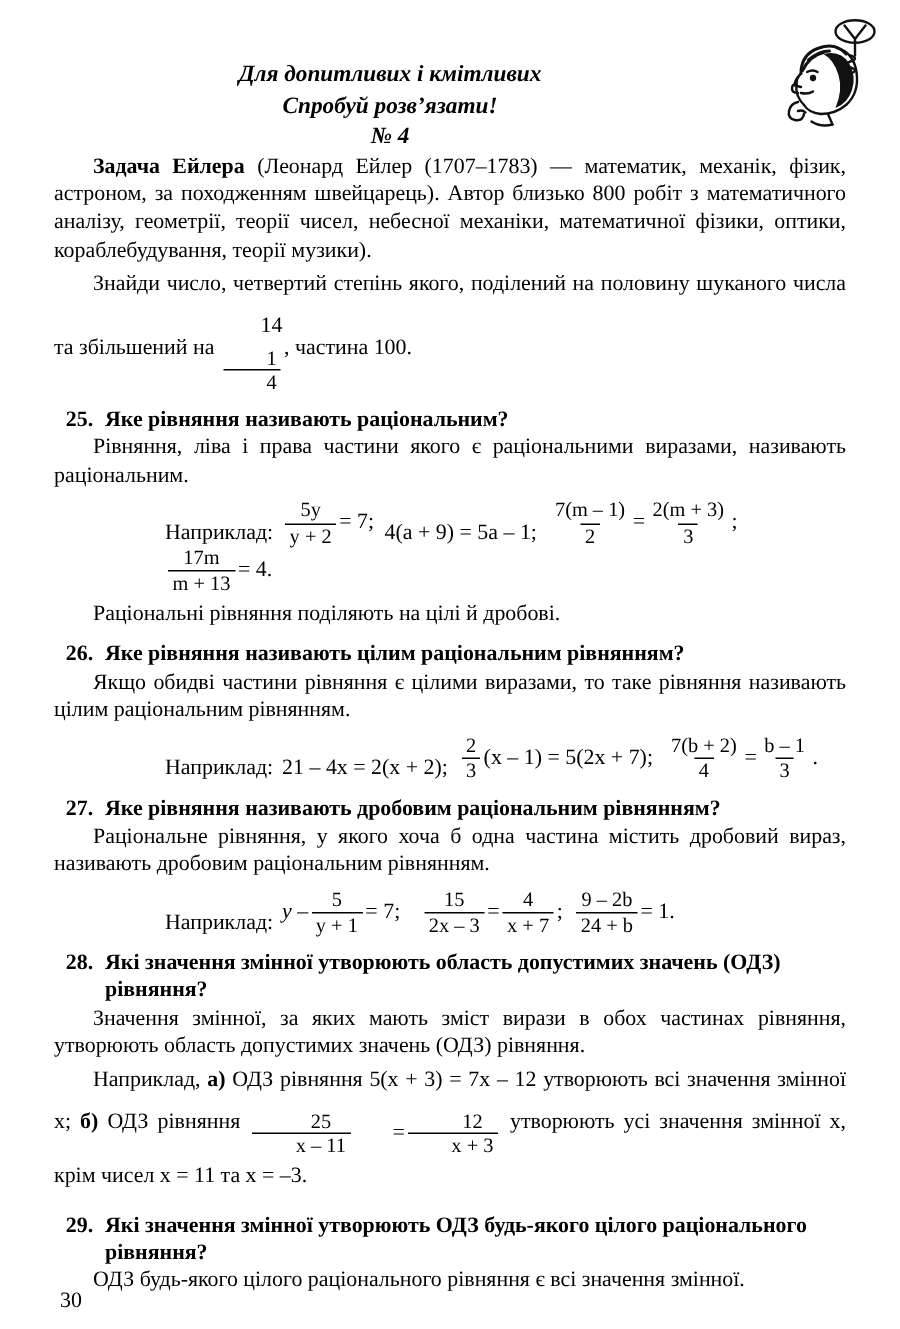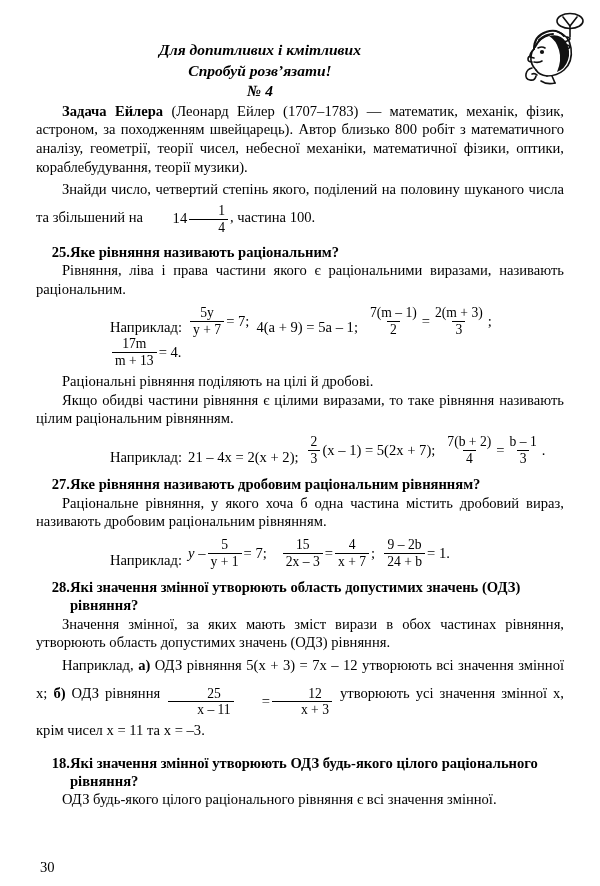--- a/index.html
+++ b/index.html
@@ -73,21 +73,21 @@
   .qitem {
     display: flex;
     margin-top: 9px;
     font-size: 14.6px;
     line-height: 1.26;
   }
   .qnum {
     font-weight: bold;
     width: 34px;
     flex: 0 0 34px;
-    text-align: right;
+    text-align: center;
   }
   .qtext {
     font-weight: bold;
     flex: 1 1 auto;
   }
   .answer {
     margin-top: 2px;
   }
 
   
@@ -121,20 +121,21 @@
   }
   .frac .den {
     padding: 1px 3px 0 3px;
     border-top: 1.2px solid #000;
   }
 
   .mixed {
     display: inline-flex;
     align-items: center;
     vertical-align: middle;
+    flex-direction: column;
   }
 
   
   .flowfrac {
     font-size: 14.6px;
     line-height: 1.9;
     text-align: justify;
     text-align-last: left;
     margin: 0;
   }
@@ -214,21 +215,21 @@
       <span class="qnum">25.</span>
       <span class="qtext">Яке рівняння називають раціональним?</span>
     </div>
     <p class="para indent answer">Рівняння, ліва і права частини якого є раціональними виразами, назива­ють раціональним.</p>
 
     <div class="example">
       <span class="ex-label">Наприклад:</span>
       <span class="eq">
         <span class="frac">
           <span class="num">5y</span>
-          <span class="den">y + 7</span>
+          <span class="den">y + 2</span>
         </span>
         <span>= 7;</span>
       </span>
       <span class="sep-sm"></span>
       <span class="eq">4(a + 9) = 5a – 1;</span>
       <span class="sep-sm"></span>
       <span class="eq">
         <span class="frac">
           <span class="num">7(m – 1)</span>
           <span class="den">2</span>
@@ -245,20 +246,24 @@
         <span class="frac">
           <span class="num">17m</span>
           <span class="den">m + 13</span>
         </span>
         <span>= 4.</span>
       </span>
     </div>
 
     <p class="para indent">Раціональні рівняння поділяють на цілі й дробові.</p>
 
+    <div class="qitem">
+      <span class="qnum">26.</span>
+      <span class="qtext">Яке рівняння називають цілим раціональним рівнянням?</span>
+    </div>
     <p class="para indent answer">Якщо обидві частини рівняння є цілими виразами, то таке рівняння на­зивають цілим раціональним рівнянням.</p>
 
     <div class="example">
       <span class="ex-label">Наприклад:</span>
       <span class="eq">21 – 4x = 2(x + 2);</span>
       <span class="sep-sm"></span>
       <span class="eq">
         <span class="frac">
           <span class="num">2</span>
           <span class="den">3</span>
@@ -331,21 +336,21 @@
             <span class="den">x – 11</span>
           </span>
           <span>=</span>
           <span class="frac">
             <span class="num">12</span>
             <span class="den">x + 3</span>
           </span>
         </span><span> утворюють усі значення змінної x, крім чисел x = 11 та x = –3.</span></p>
 
     <div class="qitem">
-      <span class="qnum">18.</span>
+      <span class="qnum">29.</span>
       <span class="qtext">Які значення змінної утворюють ОДЗ будь-якого цілого раціональ­ного рівняння?</span>
     </div>
     <p class="para indent answer">ОДЗ будь-якого цілого раціонального рівняння є всі значення змінної.</p>
 
   </div>
 
   <div class="page-number">30</div>
 
 </div>
 

